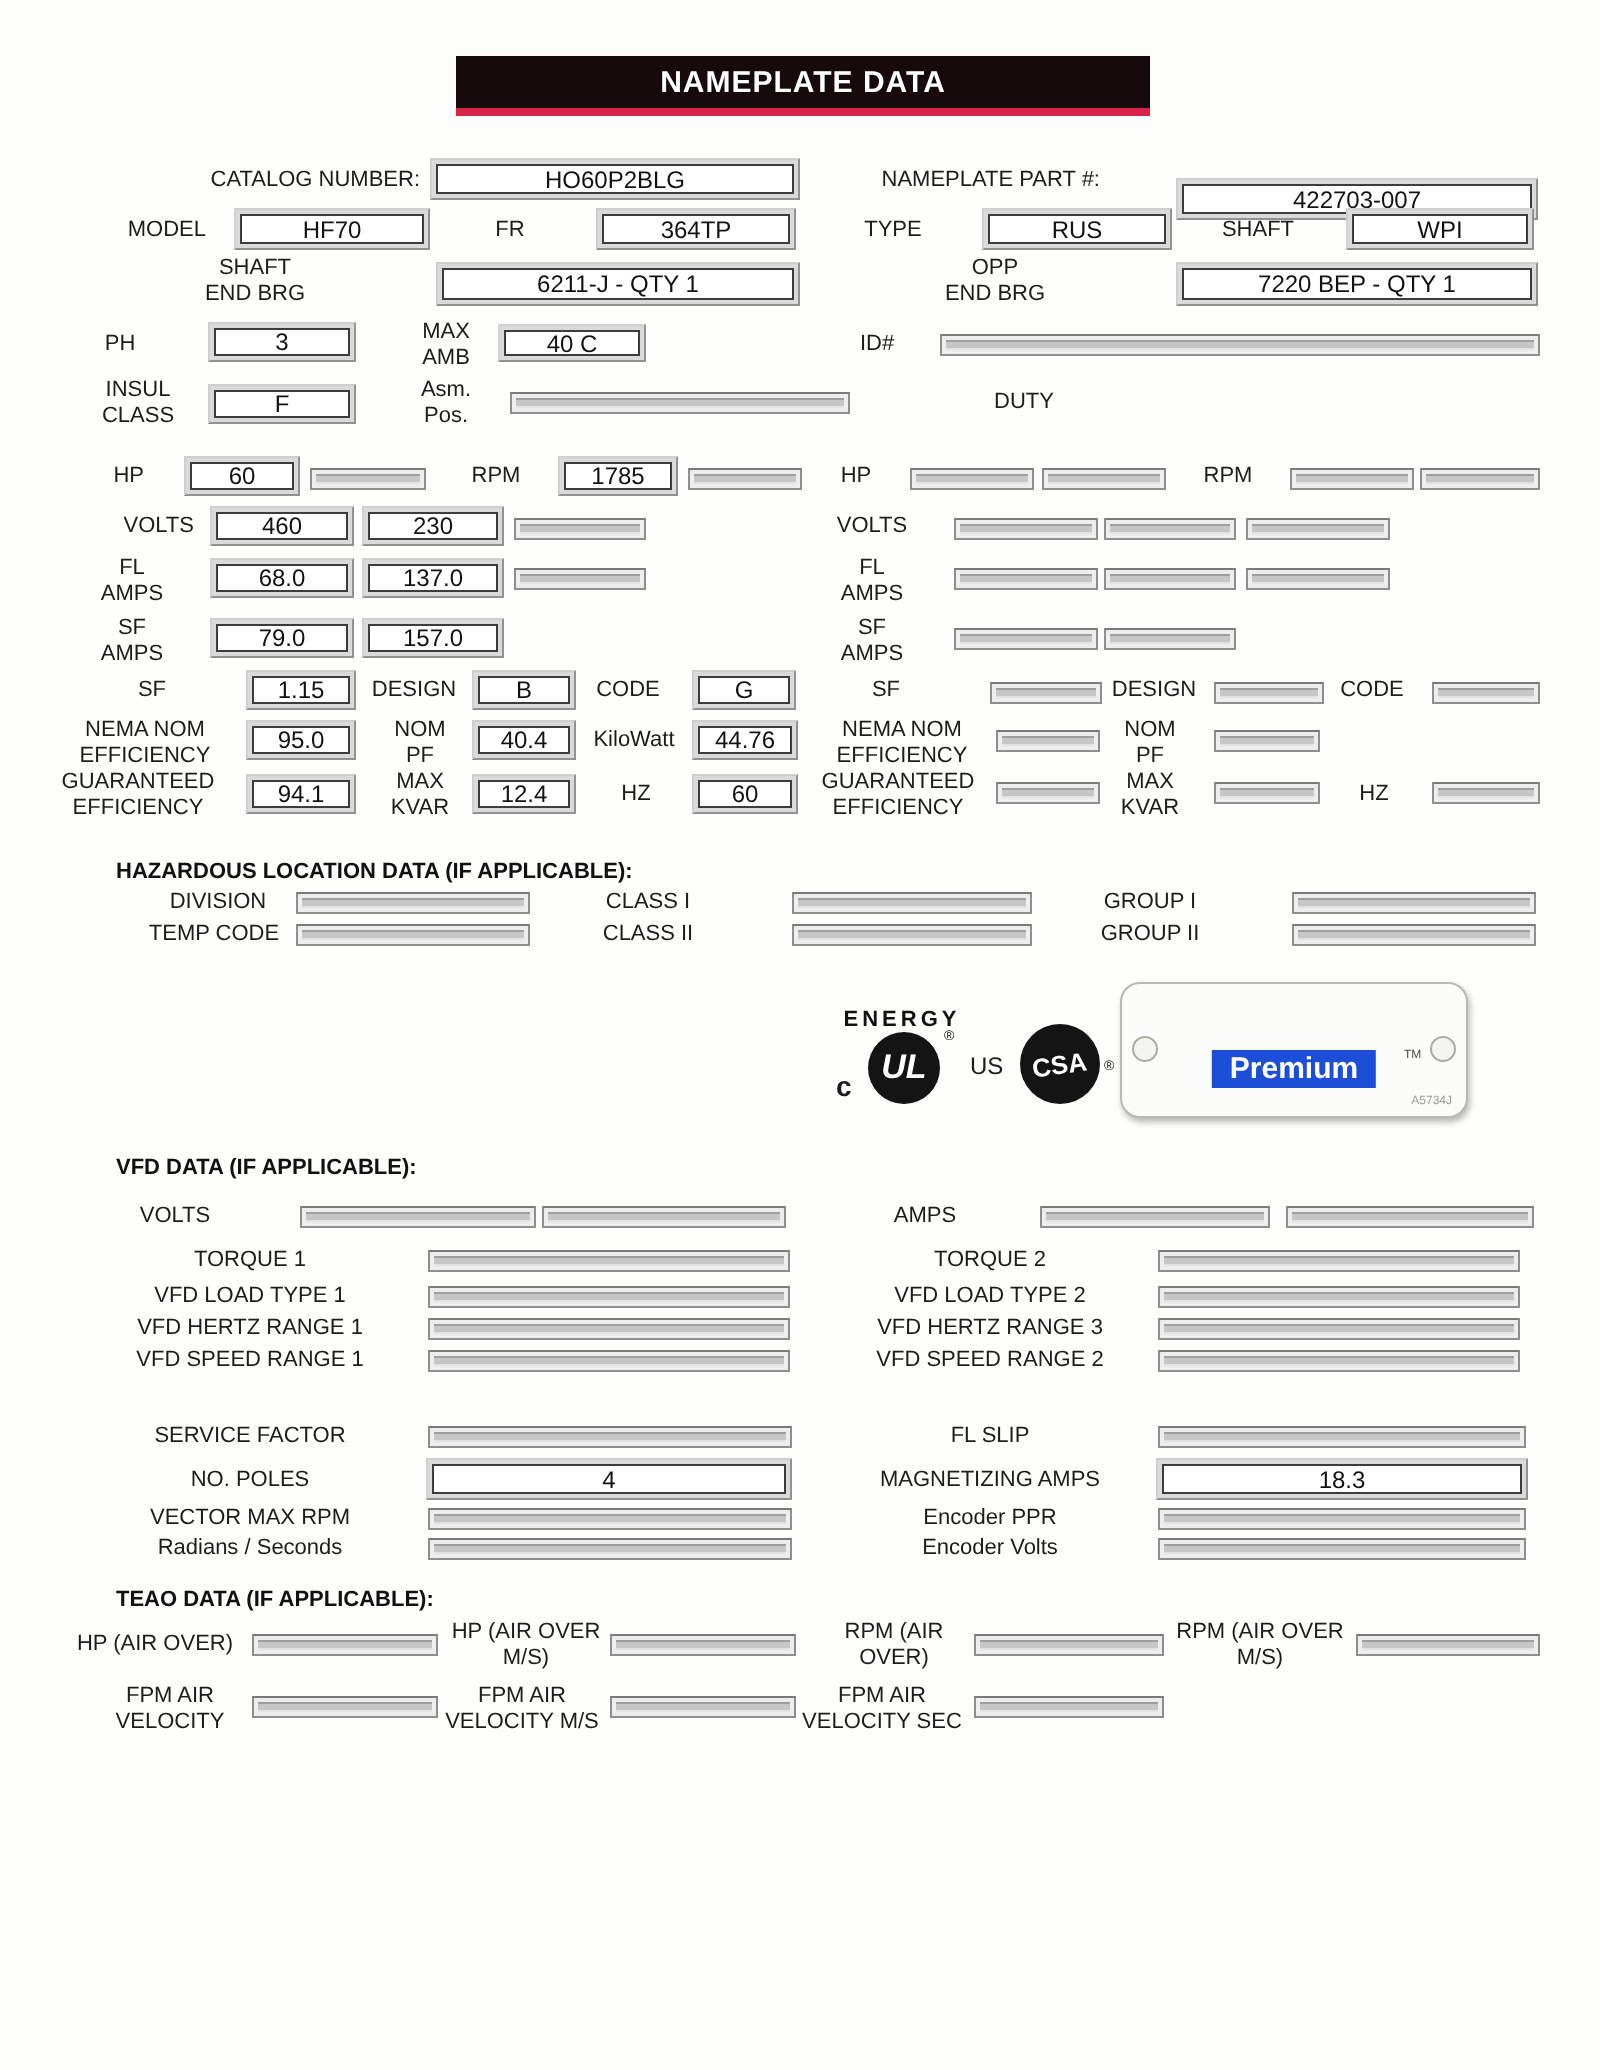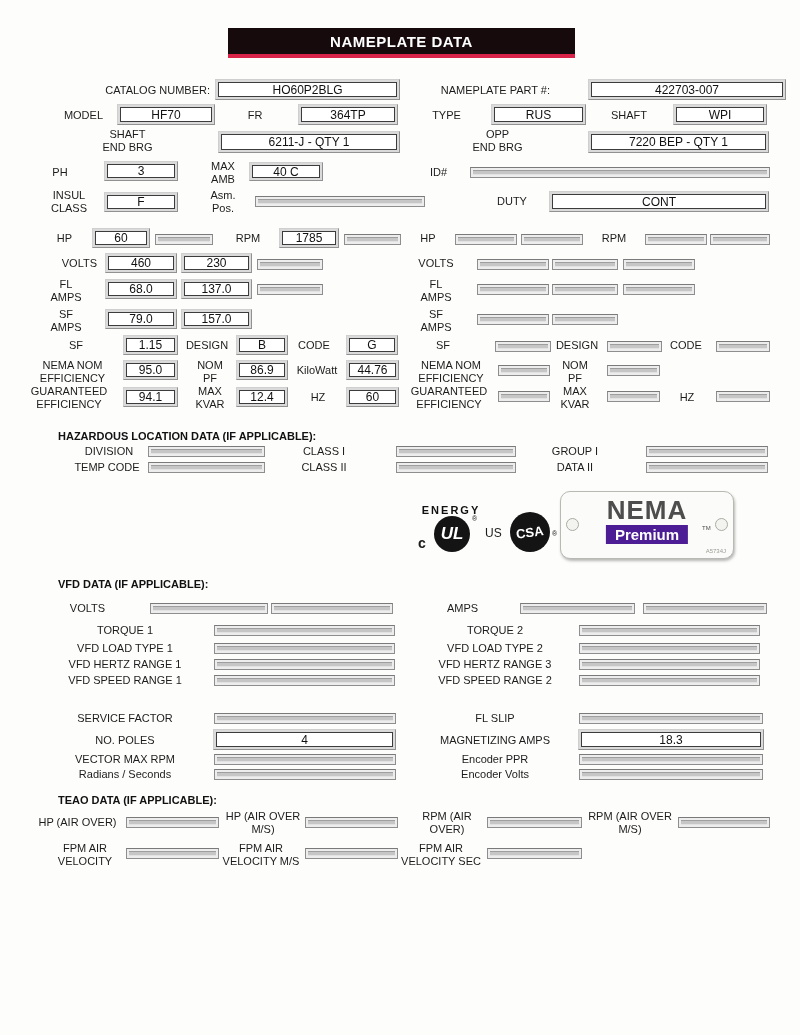--- a/index.html
+++ b/index.html
@@ -48,40 +48,40 @@
 
   .nemaplate { position:absolute; left:560px; top:491px; width:172px; height:66px;
           background:#fbfbf9; border:1px solid #b8b8b4; border-radius:10px;
           box-shadow:1px 2px 3px rgba(0,0,0,0.28); }
   .nemaplate .hole { position:absolute; width:11px; height:11px; border-radius:50%;
           background:#f3f3f0; border:1px solid #ababa5; top:26px; }
   .nemaplate .hole.lft { left:5px; } .nemaplate .hole.rgt { right:5px; }
   .nemaplate .nema { position:absolute; left:0; top:5px; width:100%; text-align:center;
           font-weight:900; font-size:26px; line-height:26px; letter-spacing:1px; color:#4d4d4d; }
   .nemaplate .prem { position:absolute; left:50%; transform:translateX(-50%); top:33px;
-          background:#4c1d95; color:#fff; font-weight:bold; font-size:15px;
+          background:#1d4ed8; color:#fff; font-weight:bold; font-size:15px;
           line-height:19px; padding:0 9px; white-space:nowrap; }
   .nemaplate .tm { position:absolute; left:50%; top:33px; margin-left:55px; font-size:6px; color:#4d4d4d; }
   .nemaplate .code { position:absolute; right:7px; bottom:4px; font-size:6px; color:#9a9a96; }
 </style>
 </head>
 <body>
 
 <div class="page">
 
   <div class="titlebar">
     <span>NAMEPLATE DATA</span>
   </div>
 
   <div class="lbl ar" style="left:55px;top:84px;width:155px;">CATALOG NUMBER:</div>
   <div class="fbox" style="left:215px;top:79px;width:185px;height:21px;">
       <div class="in">HO60P2BLG</div>
     </div>
   <div class="lbl ar" style="left:420px;top:84px;width:130px;">NAMEPLATE PART #:</div>
-  <div class="fbox" style="left:588px;top:79px;width:198px;height:21px;">
+  <div class="fbox" style="left:588px;top:89px;width:181px;height:21px;">
       <div class="in">422703-007</div>
     </div>
 
   <div class="lbl ar" style="left:40px;top:109px;width:63px;">MODEL</div>
   <div class="fbox" style="left:117px;top:104px;width:98px;height:21px;">
       <div class="in">HF70</div>
     </div>
   <div class="lbl" style="left:238px;top:109px;width:34px;">FR</div>
   <div class="fbox" style="left:298px;top:104px;width:100px;height:21px;">
       <div class="in">364TP</div>
@@ -124,23 +124,20 @@
 CLASS</div>
   <div class="fbox" style="left:104px;top:192px;width:74px;height:20px;">
       <div class="in">F</div>
     </div>
   <div class="lbl" style="left:200px;top:189px;width:46px;">Asm.
 Pos.</div>
   <div class="bar" style="left:255px;top:196px;width:170px;">
       <div class="in"></div>
     </div>
   <div class="lbl" style="left:490px;top:195px;width:44px;">DUTY</div>
-  <div class="fbox" style="left:549px;top:191px;width:220px;height:21px;">
-      <div class="in">CONT</div>
-    </div>
 
   <div class="lbl ar" style="left:40px;top:232px;width:32px;">HP</div>
   <div class="fbox" style="left:92px;top:228px;width:58px;height:20px;">
       <div class="in">60</div>
     </div>
   <div class="bar" style="left:155px;top:234px;width:58px;">
       <div class="in"></div>
     </div>
   <div class="lbl" style="left:228px;top:232px;width:40px;">RPM</div>
   <div class="fbox" style="left:279px;top:228px;width:60px;height:20px;">
@@ -196,21 +193,21 @@
     </div>
 
   <div class="lbl" style="left:25px;top:359px;width:95px;">NEMA NOM
 EFFICIENCY</div>
   <div class="fbox" style="left:123px;top:360px;width:55px;height:20px;">
       <div class="in">95.0</div>
     </div>
   <div class="lbl" style="left:190px;top:359px;width:40px;">NOM
 PF</div>
   <div class="fbox" style="left:236px;top:360px;width:52px;height:20px;">
-      <div class="in">86.9</div>
+      <div class="in">40.4</div>
     </div>
   <div class="lbl" style="left:291px;top:364px;width:52px;">KiloWatt</div>
   <div class="fbox" style="left:346px;top:360px;width:53px;height:20px;">
       <div class="in">44.76</div>
     </div>
 
   <div class="lbl" style="left:18px;top:385px;width:102px;">GUARANTEED
 EFFICIENCY</div>
   <div class="fbox" style="left:123px;top:387px;width:55px;height:20px;">
       <div class="in">94.1</div>
@@ -325,21 +322,21 @@
       <div class="in"></div>
     </div>
   <div class="lbl" style="left:62px;top:461px;width:90px;">TEMP CODE</div>
   <div class="bar" style="left:148px;top:462px;width:117px;">
       <div class="in"></div>
     </div>
   <div class="lbl" style="left:293px;top:461px;width:62px;">CLASS II</div>
   <div class="bar" style="left:396px;top:462px;width:120px;">
       <div class="in"></div>
     </div>
-  <div class="lbl" style="left:543px;top:461px;width:64px;">DATA II</div>
+  <div class="lbl" style="left:543px;top:461px;width:64px;">GROUP II</div>
   <div class="bar" style="left:646px;top:462px;width:122px;">
       <div class="in"></div>
     </div>
 
   <div class="ulmark">
     <div class="energy">ENERGY</div>
     <div class="circ">
         <span>UL</span>
       </div>
     <div class="reg">®</div>
@@ -348,21 +345,20 @@
   </div>
   <div class="csamark">
     <div class="circ">
         <span>CSA</span>
       </div>
     <div class="reg">®</div>
   </div>
   <div class="nemaplate">
     <div class="hole lft"></div>
     <div class="hole rgt"></div>
-    <div class="nema">NEMA</div>
     <div class="prem">Premium</div>
     <div class="tm">TM</div>
     <div class="code">A5734J</div>
   </div>
 
   <div class="sect" style="left:58px;top:578px;">VFD DATA (IF APPLICABLE):</div>
   <div class="lbl" style="left:60px;top:602px;width:55px;">VOLTS</div>
   <div class="bar" style="left:150px;top:603px;width:118px;">
       <div class="in"></div>
     </div>

